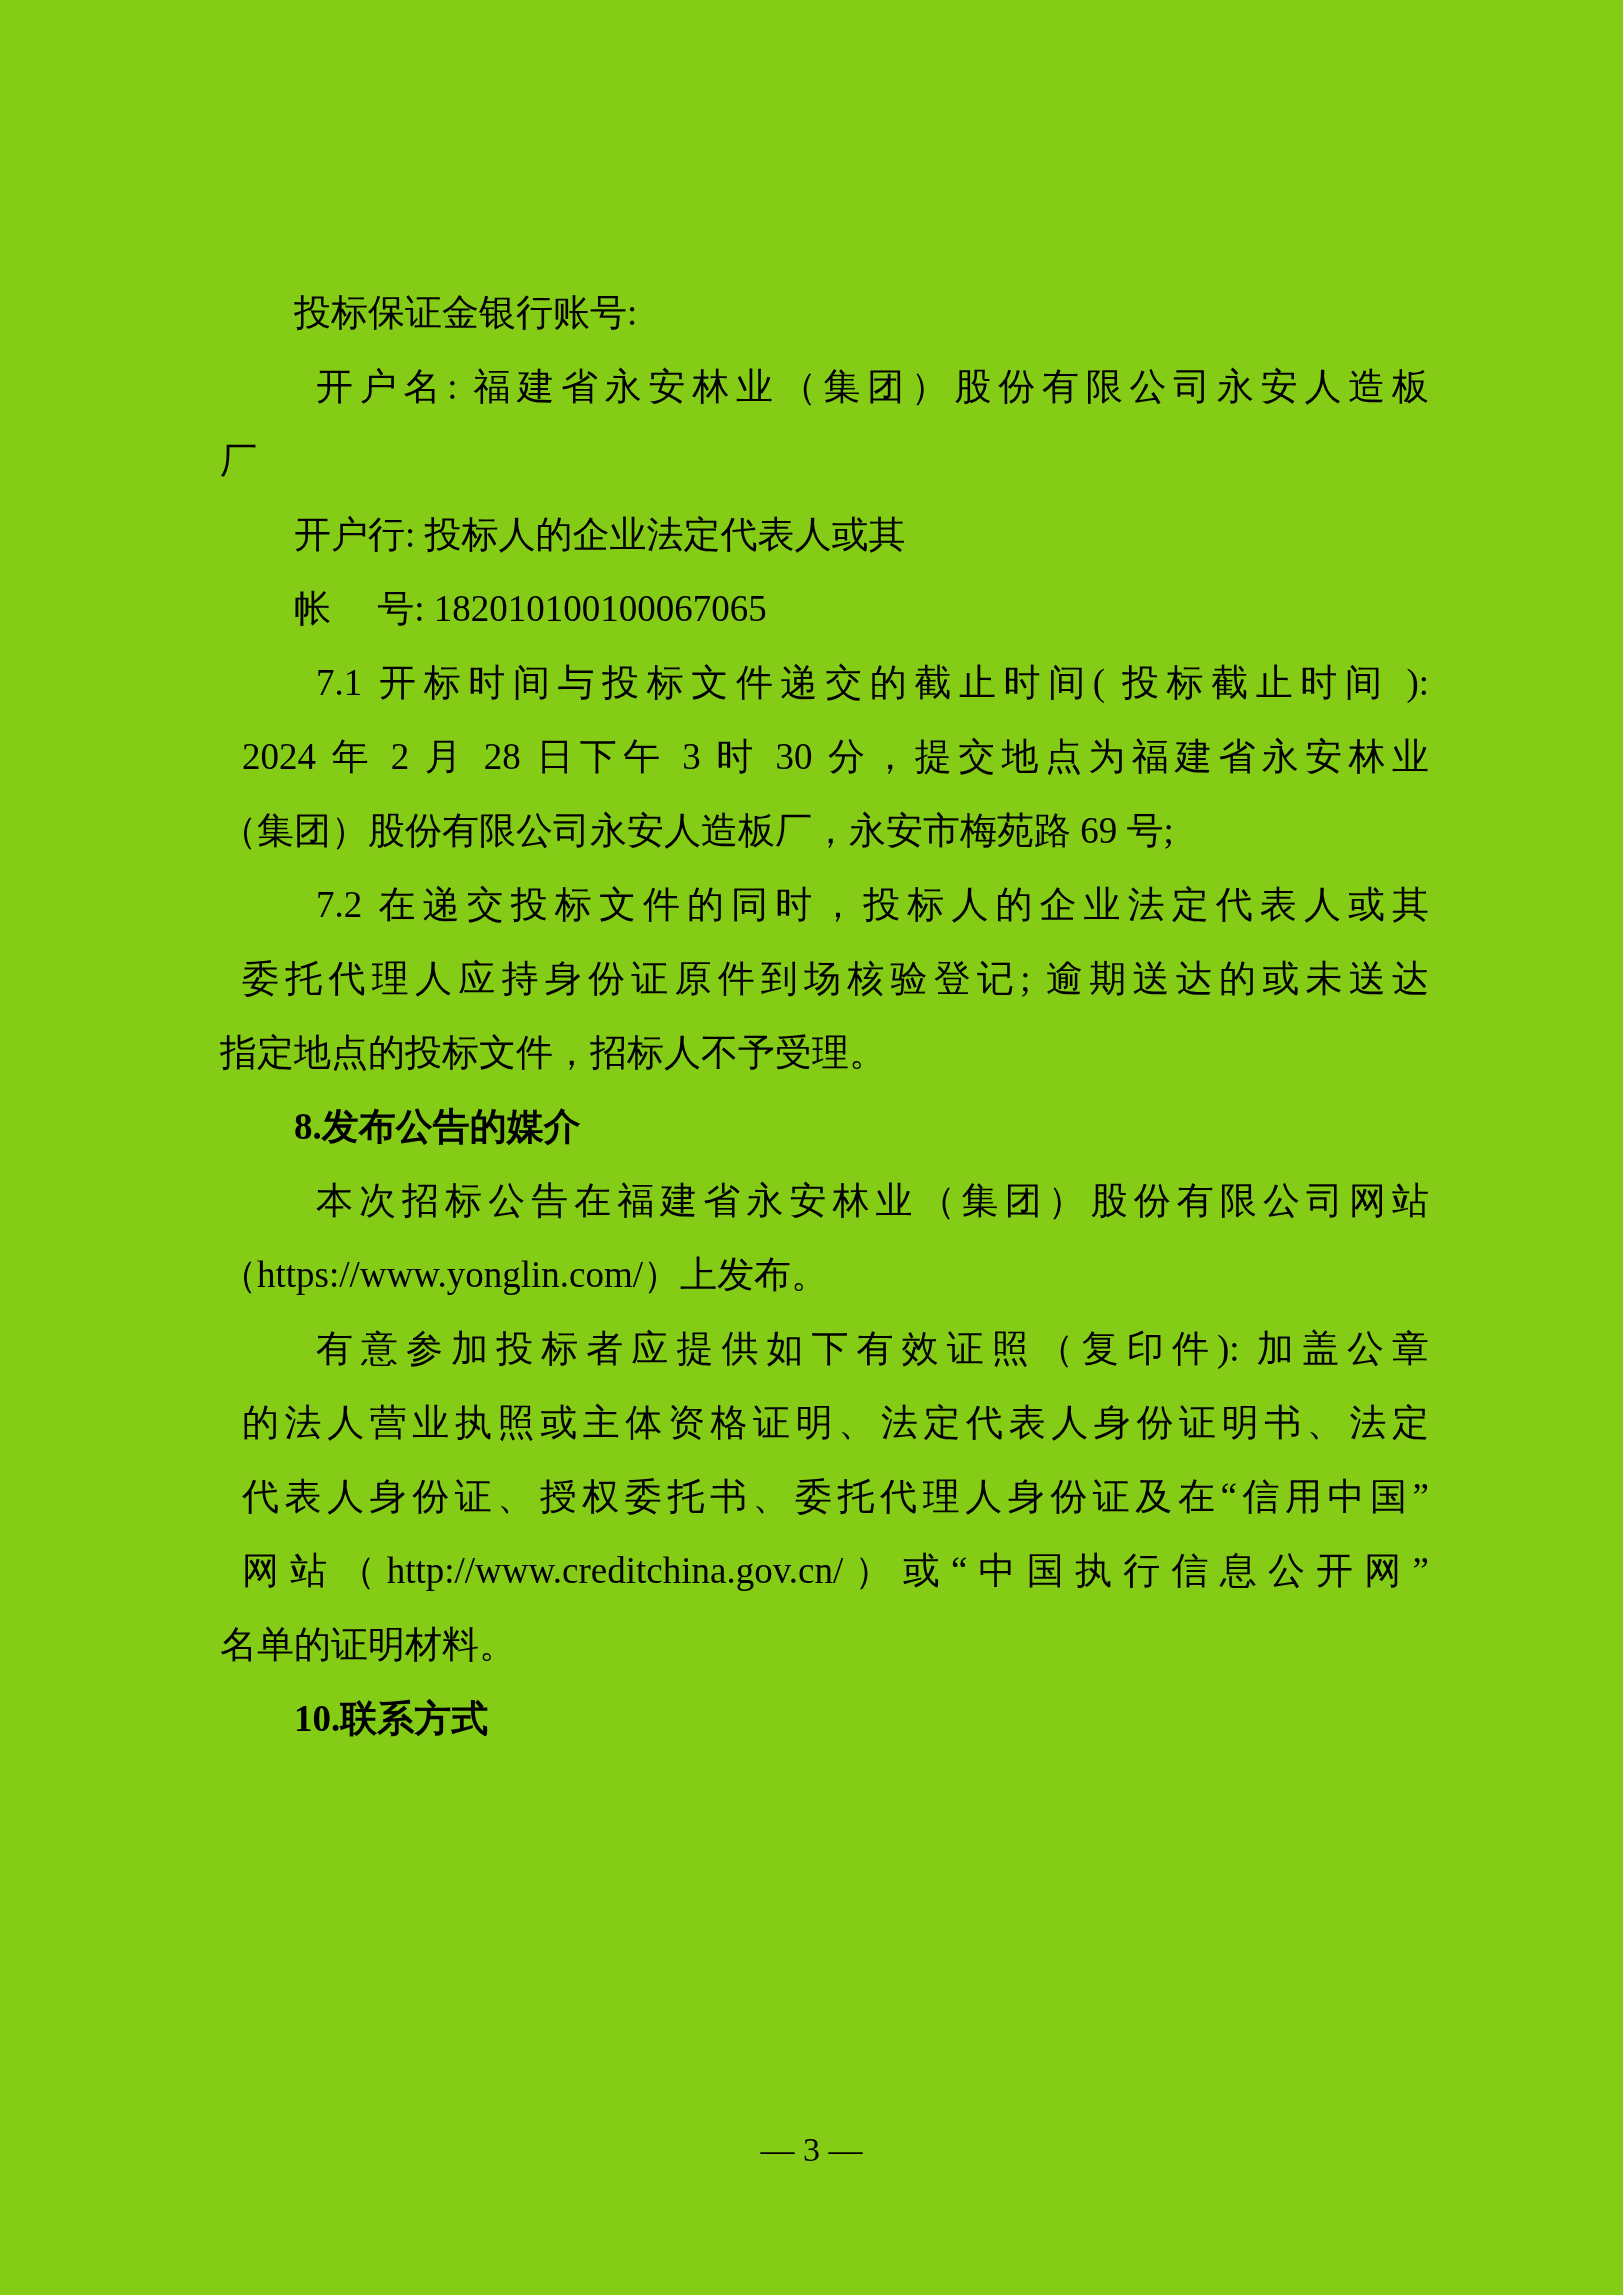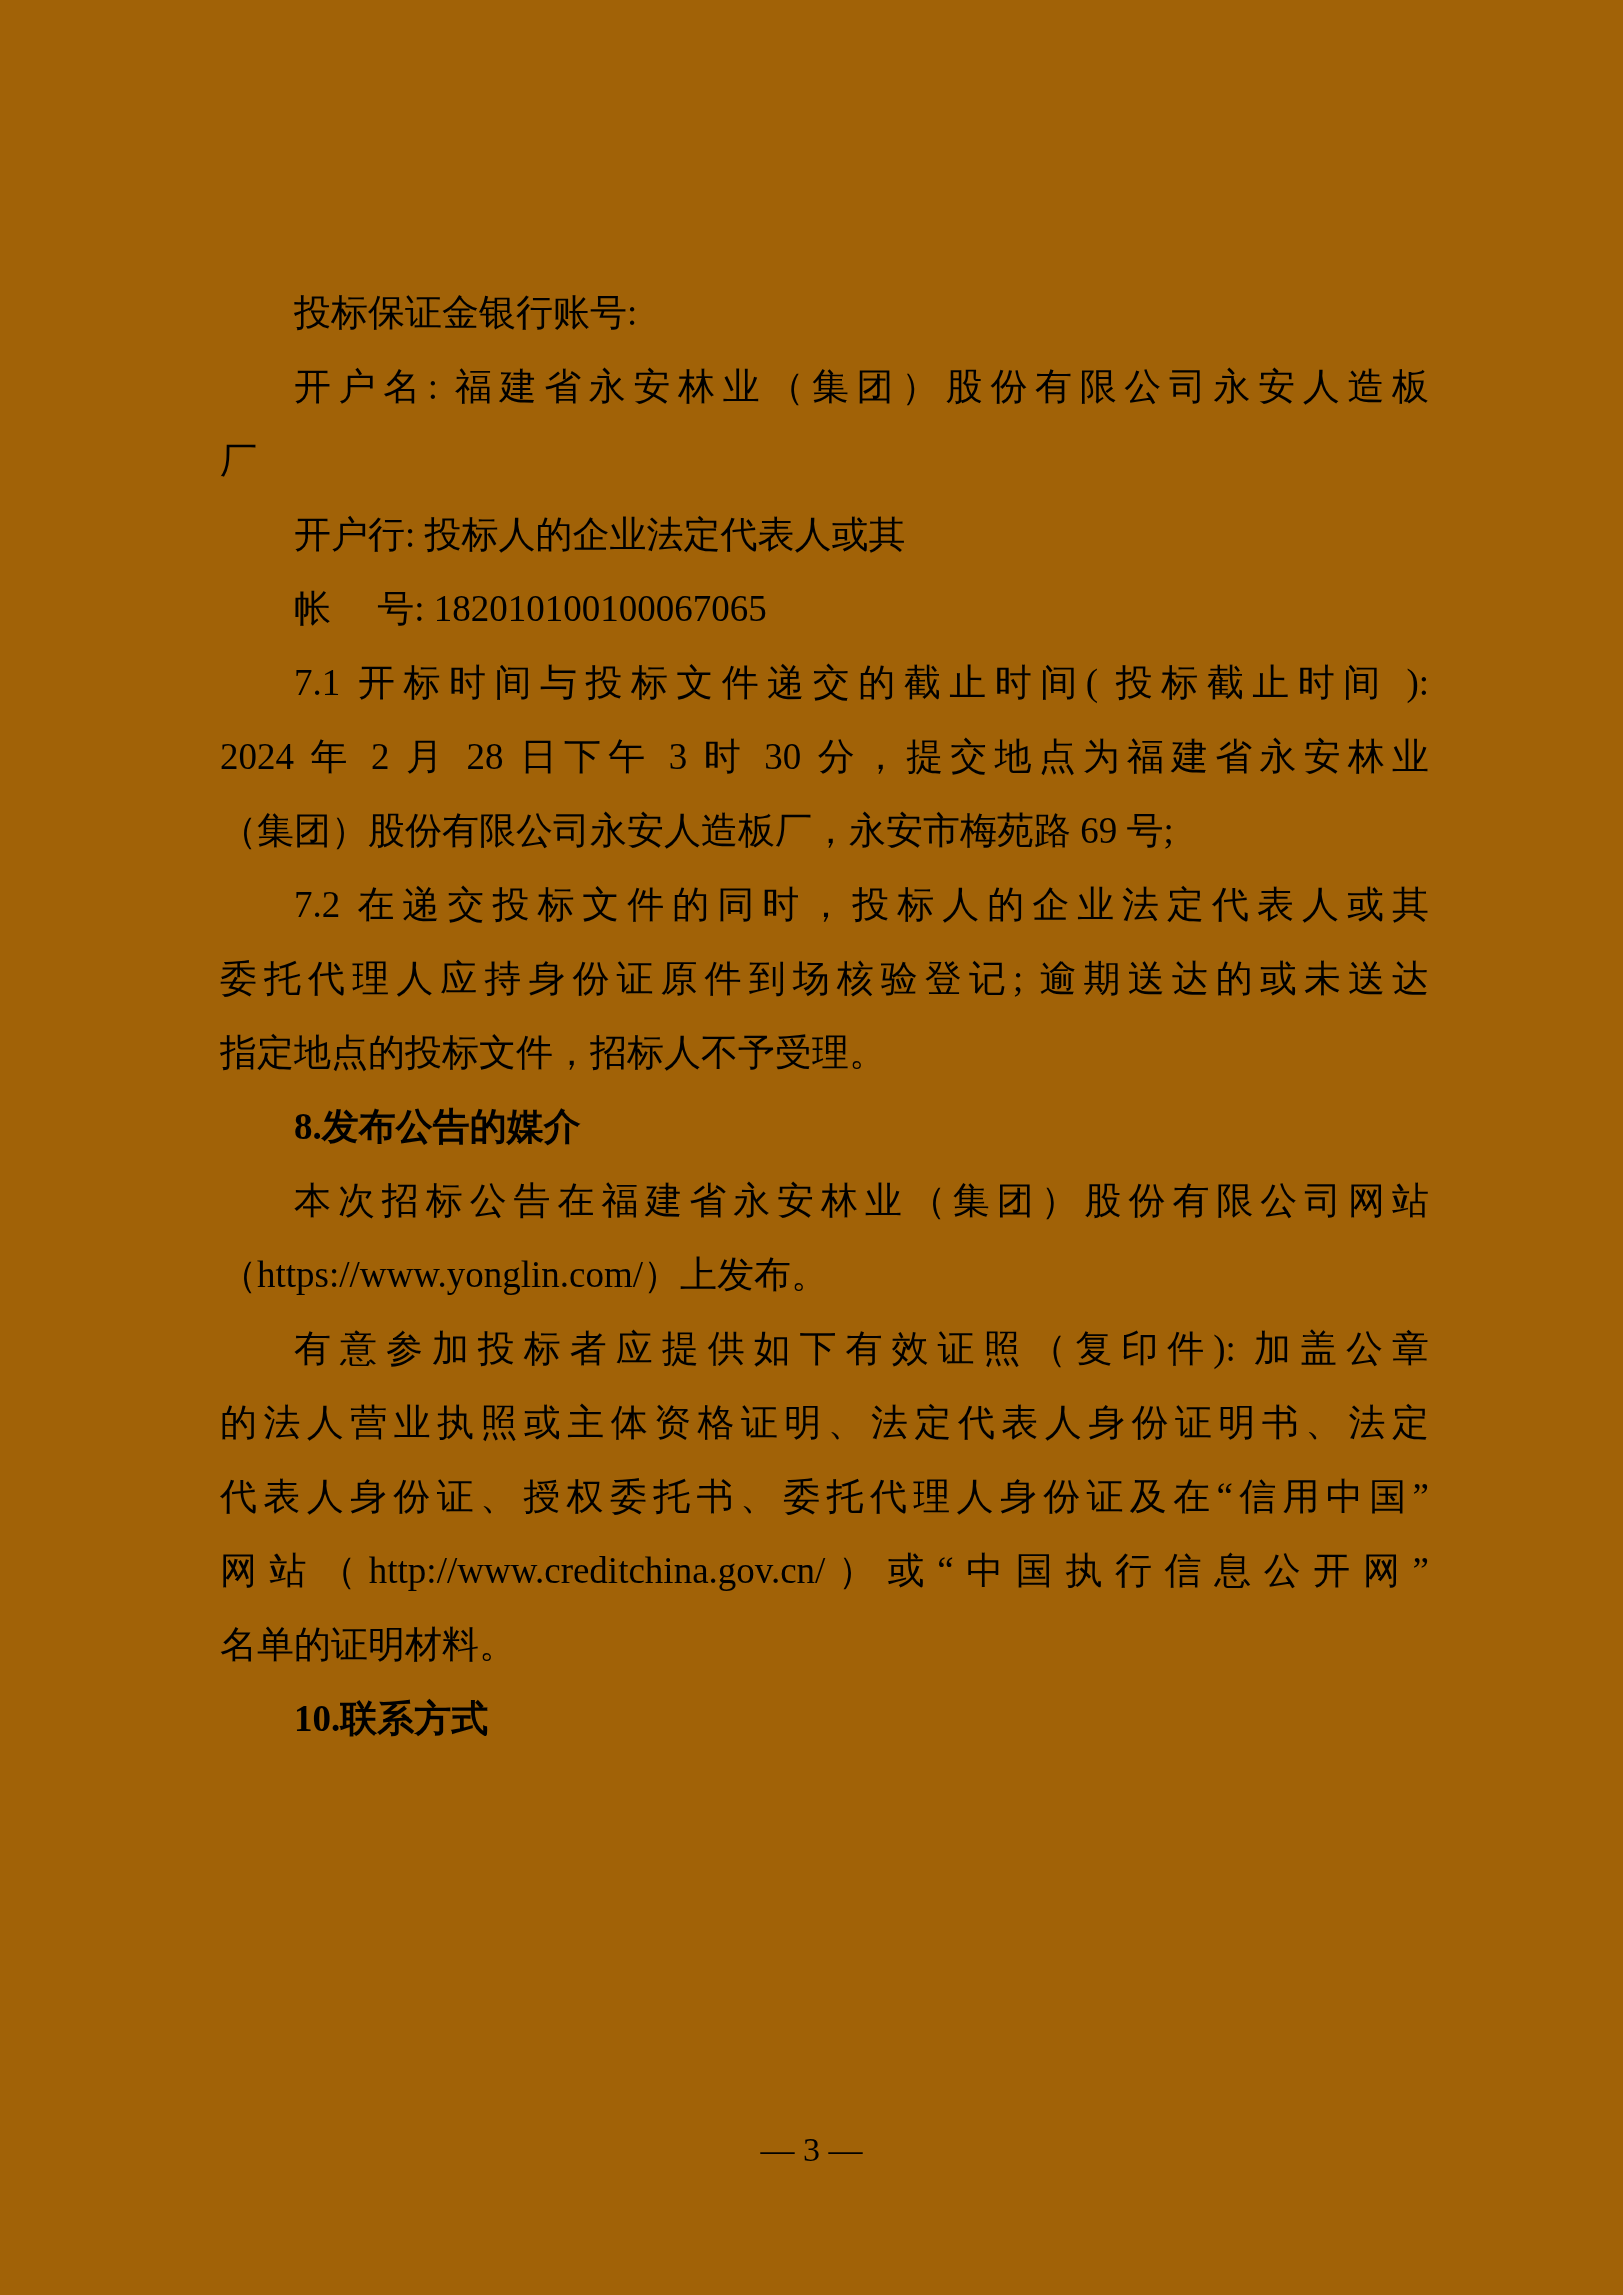--- a/index.html
+++ b/index.html
@@ -4,21 +4,21 @@
 <style>
   html, body {
     margin: 0;
     padding: 0;
     background: #ffffff;
   }
   .page {
     position: relative;
     width: 1623px;
     height: 2295px;
-    background: #a16207;
+    background: #84cc16;
     color: #000000;
     font-family: "Liberation Serif", "DejaVu Serif", serif;
     overflow: hidden;
   }
   .text-block {
     position: absolute;
     left: 220px;
     top: 276px;
     width: 1209px;
     font-size: 37px;
@@ -29,20 +29,21 @@
     height: 74px;
     line-height: 74px;
     overflow: hidden;
     text-align: left;
   }
   .indent { text-indent: 74px; }
   .bold { font-weight: bold; }
   .fill {
     text-align: justify;
     text-align-last: justify;
+    margin-left: 22px;
   }
   .footer {
     position: absolute;
     left: 0;
     top: 2129px;
     width: 100%;
     text-align: center;
     font-size: 34px;
     line-height: 41px;
   }

